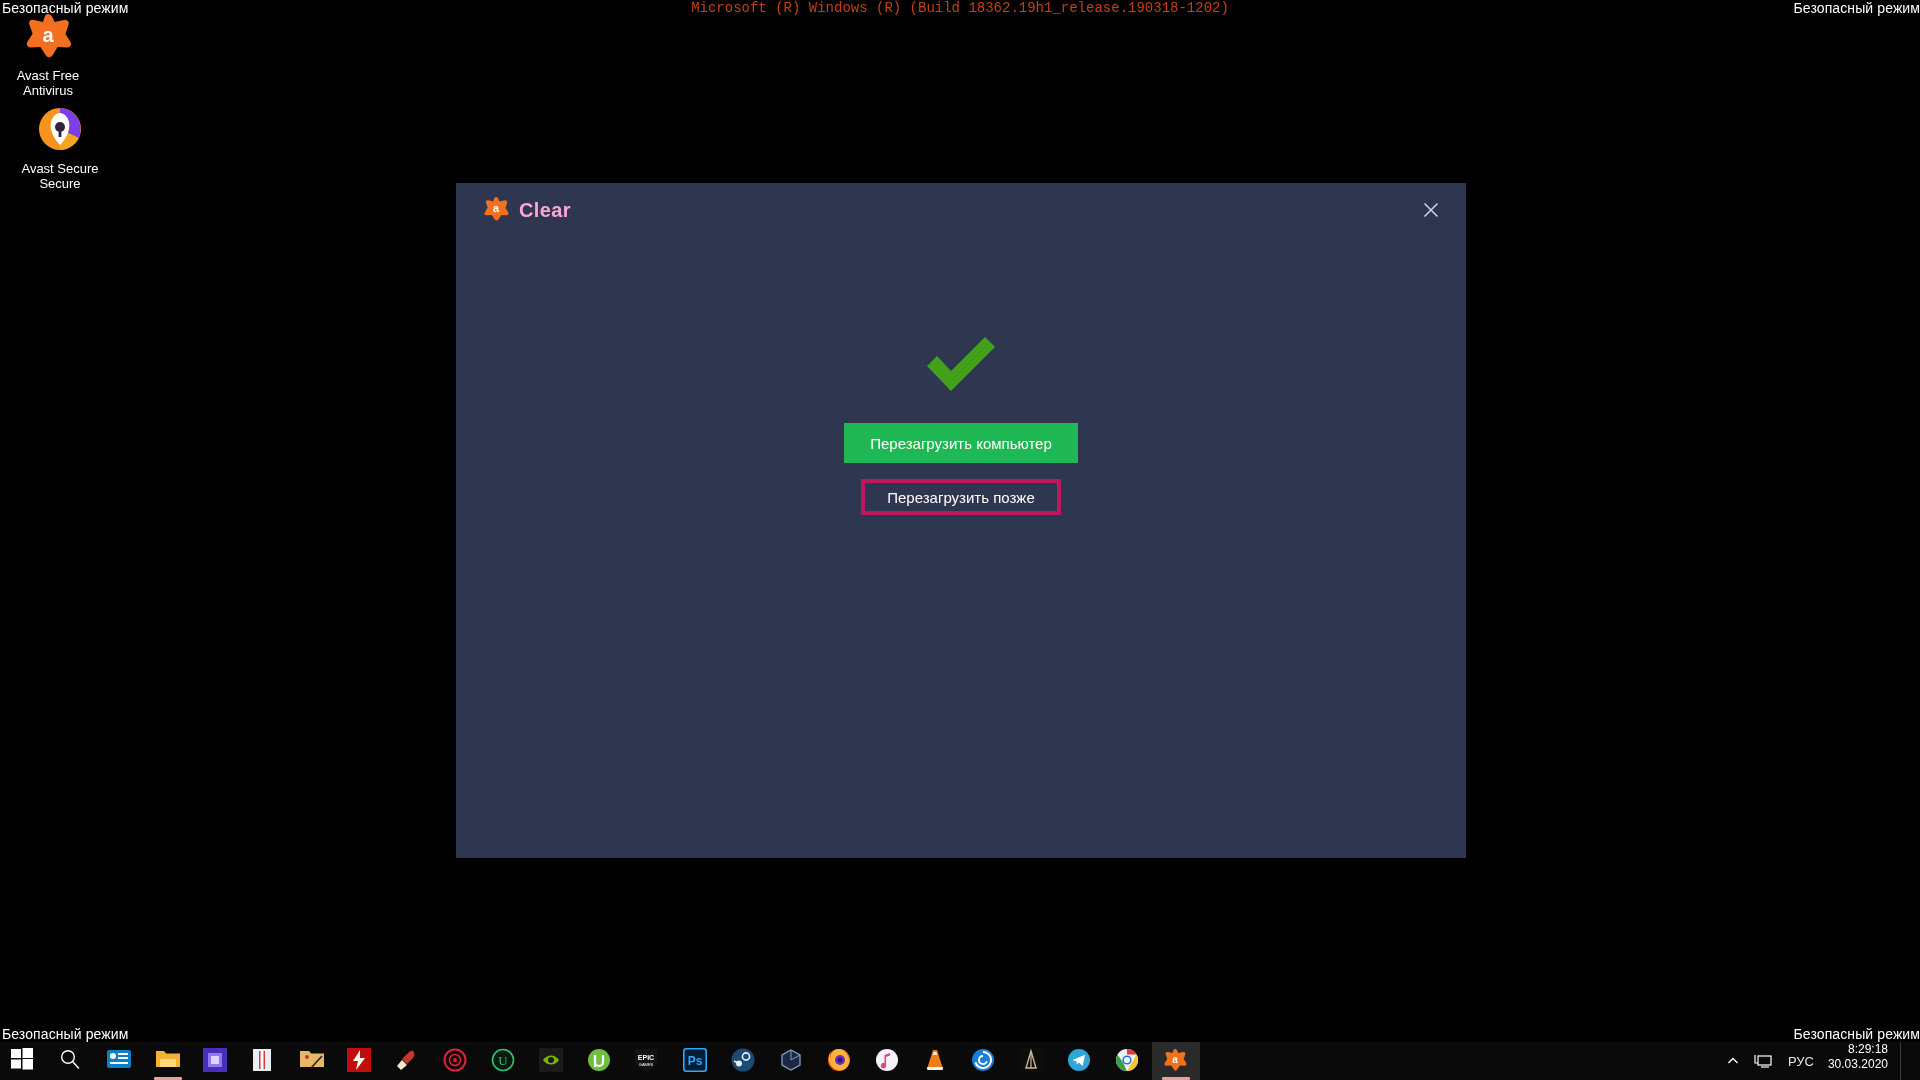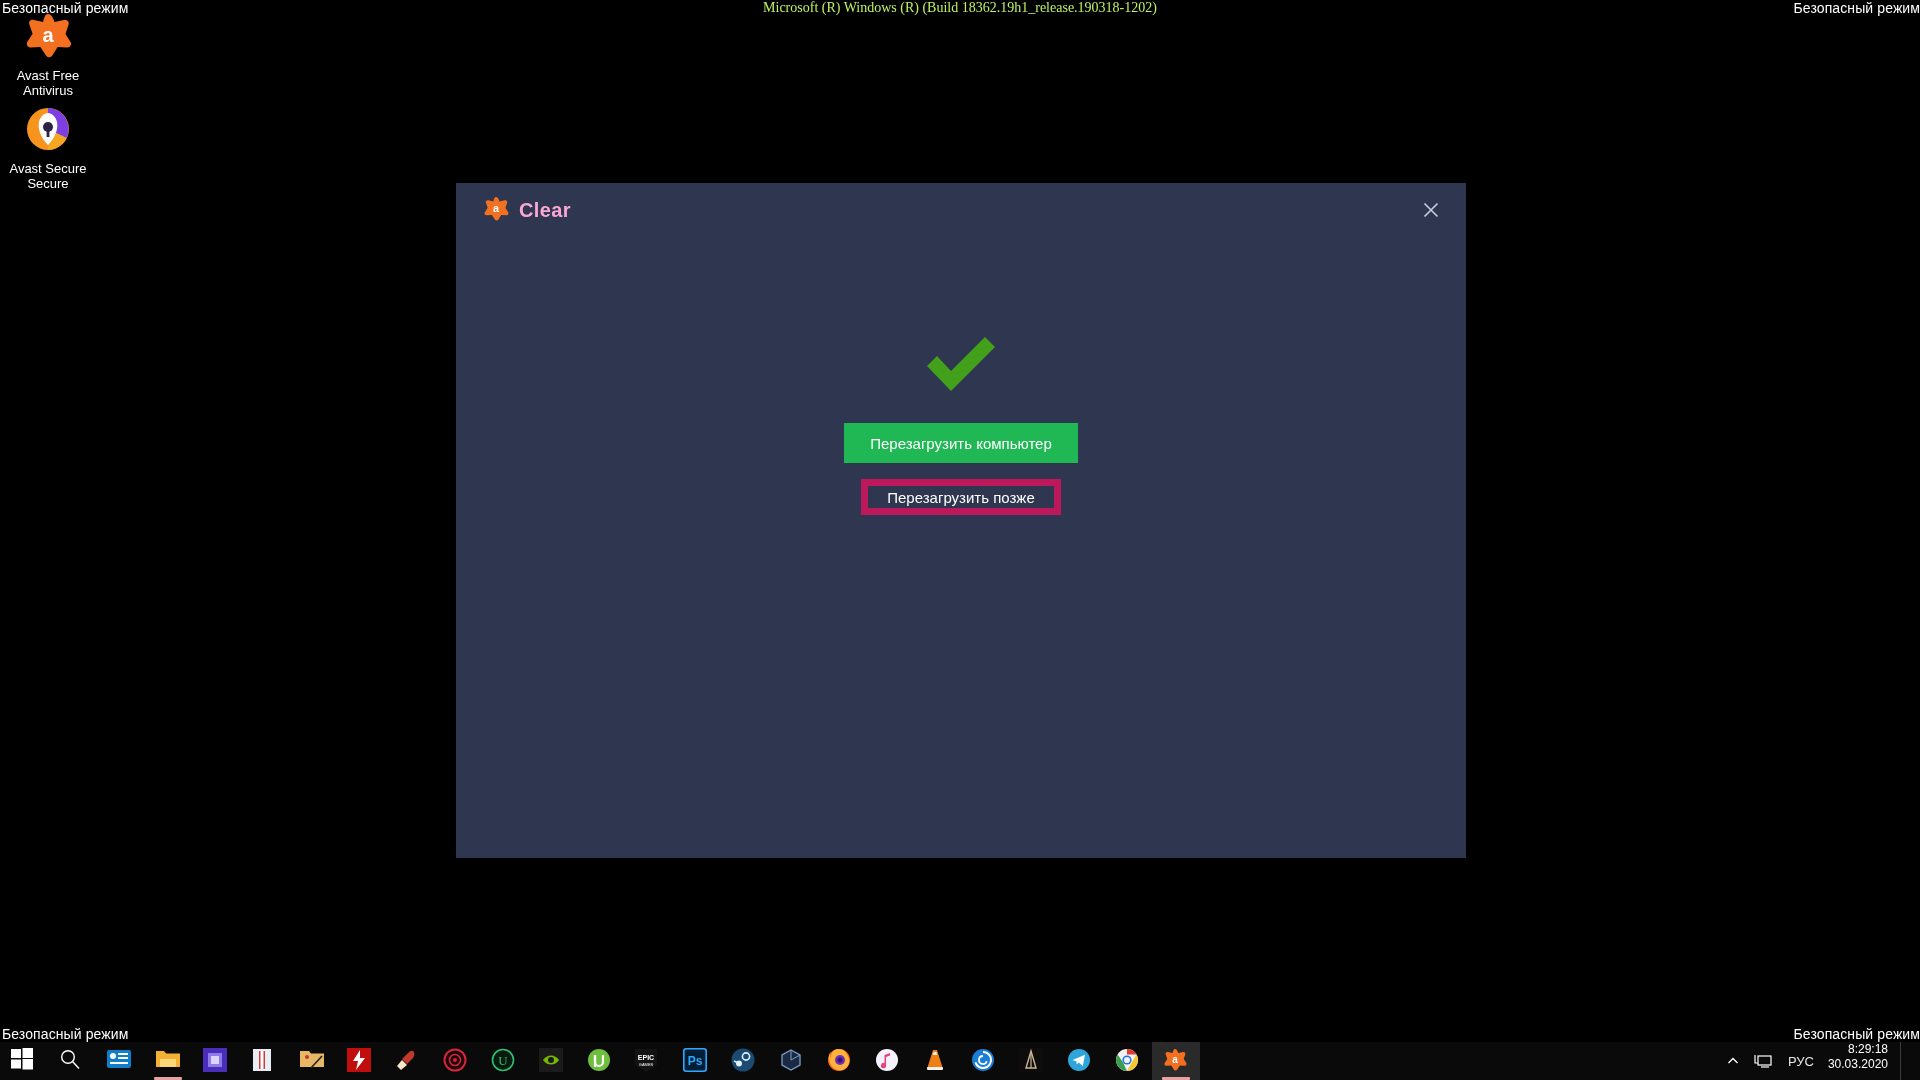--- a/index.html
+++ b/index.html
@@ -19,37 +19,37 @@
     font-family:"Liberation Sans", sans-serif;
     white-space:nowrap;
     letter-spacing:0.1px;
   }
   #wm-tl { left:2px;  top:0px; }
   #wm-tr { right:0px; top:0px; }
   #wm-bl { left:2px;  bottom:38px; }
   #wm-br { right:0px; bottom:38px; }
   #wm-build {
     position:absolute; top:0px; left:50%; transform:translateX(-50%);
-    color:#bef264; font-size:14px; white-space:nowrap;
-    font-family:Liberation Serif, serif;
+    color:#c2410c; font-size:14px; white-space:nowrap;
+    font-family:Liberation Mono, monospace;
   }
 
   
   .desk-icon {
     position:absolute;
     width:96px;
     text-align:center;
     color:#ffffff;
     font-size:13px;
     line-height:15px;
     font-family:"Liberation Sans", sans-serif;
   }
   .desk-icon .glyph { display:block; height:52px; margin-bottom:4px; }
   #icon-avast-av { left:0px; top:12px; }
-  #icon-avast-br { left:0px; top:105px; }
+  #icon-avast-br { left:12px; top:105px; }
 
   
   #dialog {
     position:absolute;
     left:456px; top:183px;
     width:1010px; height:675px;
     background:#2f3750;
     box-shadow:0 0 0 0 rgba(0,0,0,0);
   }
   #dialog-header {
@@ -101,21 +101,21 @@
     color:#ffffff;
     font-size:15px;
     font-family:"Liberation Sans", sans-serif;
     cursor:pointer;
   }
   #btn-restart-later {
     display:block;
     margin:16px auto 0;
     width:200px; height:36px;
     background:transparent;
-    border:7px solid #be185d;
+    border:4px solid #be185d;
     color:#ffffff;
     font-size:15px;
     font-family:"Liberation Sans", sans-serif;
     cursor:pointer;
   }
 
   
   #taskbar {
     position:absolute; left:0; bottom:0;
     width:1920px; height:38px;

